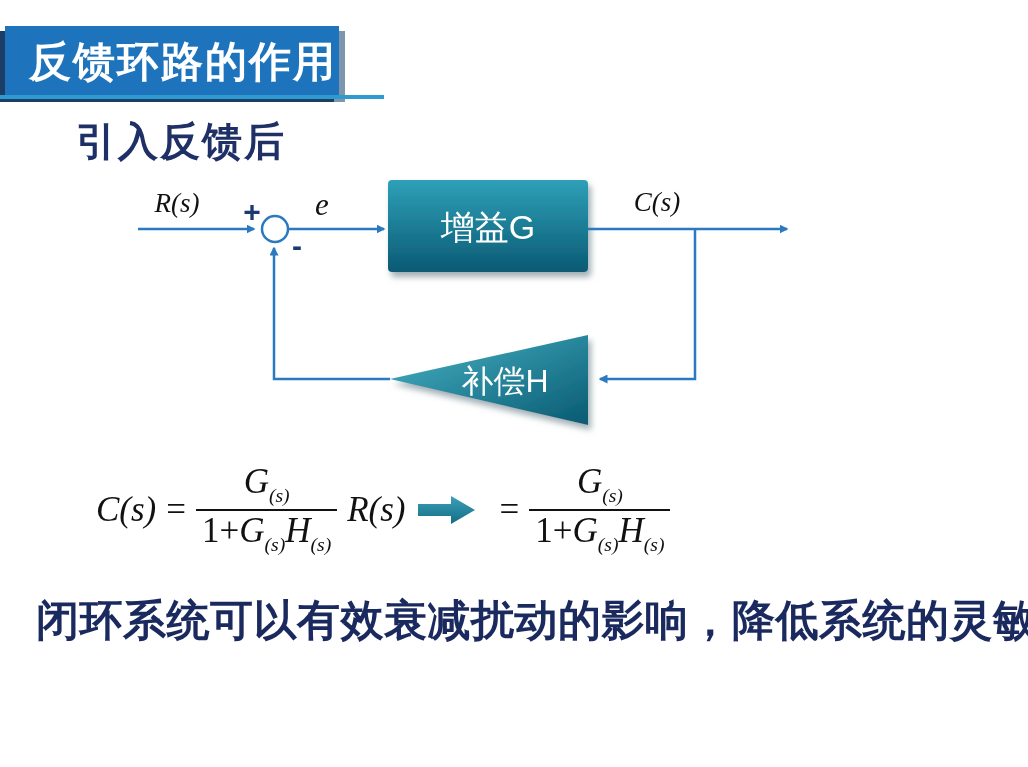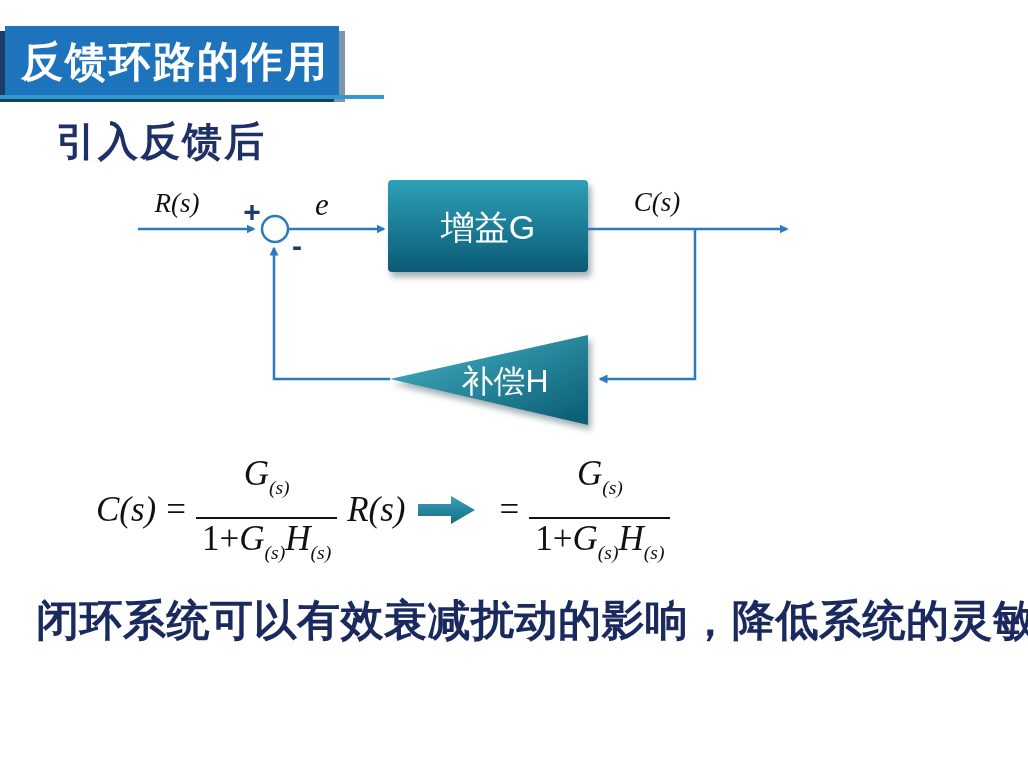--- a/index.html
+++ b/index.html
@@ -15,34 +15,34 @@
   }
   *{box-sizing:border-box;margin:0;padding:0;}
   html,body{width:1028px;height:767px;background:#ffffff;overflow:hidden;}
   body{position:relative;font-family:"Liberation Sans",sans-serif;}
 
   
   .banner{
     position:absolute;left:5px;top:26px;width:334px;height:71px;
     background:var(--banner_blue);
     box-shadow:-5px 5px 0 0 var(--banner_shadow_navy), 6px 5px 0 0 var(--banner_shadow_grey);
-    display:flex;align-items:center;padding-left:16px;
+    display:flex;align-items:center;padding-left:24px;
   }
   .banner-title{
     color:#ffffff;font-size:42px;font-weight:700;letter-spacing:2px;
     font-family:"Liberation Sans",sans-serif;white-space:nowrap;
   }
   .banner-underline{
     position:absolute;left:0;top:95px;width:384px;height:4px;
     background:var(--underline);
   }
 
   
   .subtitle{
-    position:absolute;left:56px;top:114px;
+    position:absolute;left:76px;top:114px;
     font-size:40px;font-weight:700;color:var(--heading_navy);
     letter-spacing:2px;white-space:nowrap;
   }
 
   
   .diagram{position:absolute;left:0;top:150px;width:1028px;height:300px;}
   .svg-label-serif{font-family:"Liberation Serif",serif;font-style:italic;fill:#111111;}
   .svg-sign{font-family:"Liberation Sans",sans-serif;font-weight:700;fill:var(--sign_navy);}
   .svg-block-label{font-family:"Liberation Sans",sans-serif;fill:#ffffff;}
 
@@ -51,21 +51,21 @@
     position:absolute;left:96px;top:452px;width:860px;height:115px;
     display:flex;align-items:center;white-space:nowrap;
   }
   .formula{
     display:flex;align-items:center;color:var(--formula_black);
     font-family:"Liberation Serif",serif;font-size:35px;
   }
   .f-lhs,.f-rhs{font-style:italic;}
   .f-eq{margin:0 10px;font-style:normal;}
   .frac{display:inline-flex;flex-direction:column;align-items:center;vertical-align:middle;}
-  .frac .num{padding:0 6px 18px 6px;line-height:1.05;text-align:right;}
+  .frac .num{padding:0 6px 2px 6px;line-height:1.05;text-align:right;}
   .frac .den{border-top:2.5px solid var(--formula_black);padding:2px 6px 0 6px;line-height:1.05;text-align:right;}
   .mvar{font-style:italic;}
   .mop{font-style:normal;}
   .msub{font-size:0.56em;font-style:italic;vertical-align:-0.45em;letter-spacing:0;}
   .f-rhs{margin-left:10px;}
   .block-arrow{margin:0 14px 0 12px;flex:none;align-self:center;}
 
   
   .conclusion{
     position:absolute;left:36px;top:592px;width:980px;

